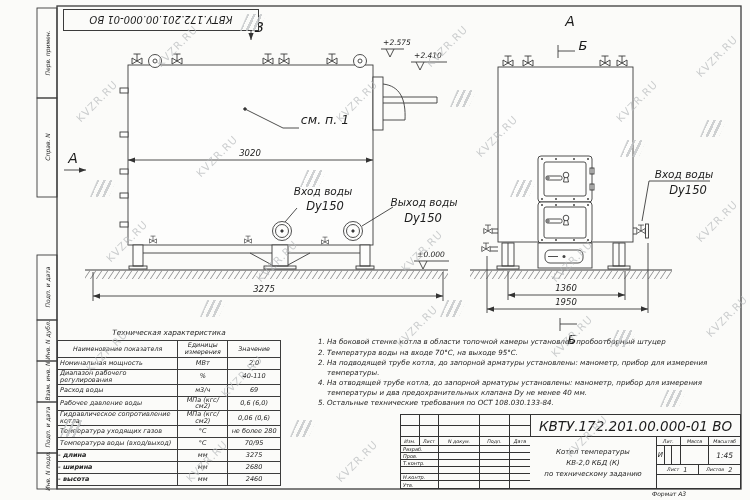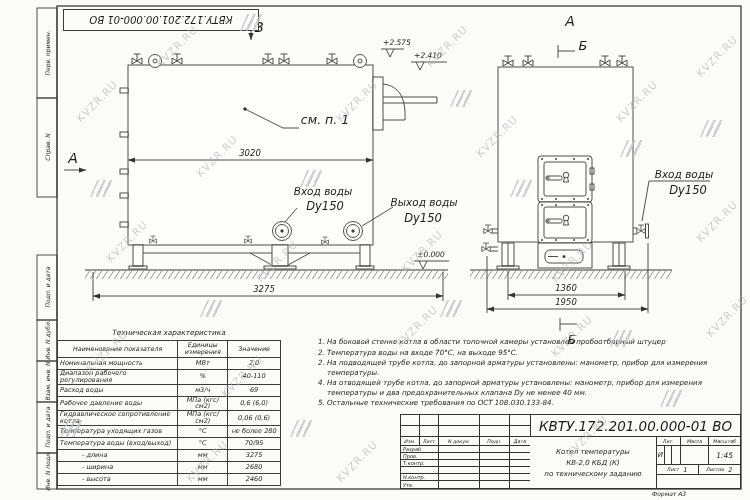--- a/index.html
+++ b/index.html
@@ -11,21 +11,21 @@
             display:flex;align-items:center;justify-content:center;transform:rotate(180deg);
             font-size:10px;font-style:italic;background:#fbfbf9;}
   
   .spec-title{position:absolute;left:57px;top:328px;width:224px;text-align:center;
               font-size:7.3px;font-style:italic;}
   #spec{position:absolute;left:57px;top:340px;width:224px;border-collapse:collapse;
         font-style:italic;background:#fbfbf9;}
   #spec td{border:0.9px solid #3c3c3c;font-size:6.5px;height:11px;padding:0 2px;line-height:1.05;}
   #spec tr.h td{font-size:6.3px;text-align:center;height:16px;}
   #spec td.u,#spec td.v{text-align:center;}
-  #spec td.ind{padding-left:24px;}
+  #spec td.ind{padding-left:0;font-weight:bold;}
   
   .notes{position:absolute;left:318px;top:337px;width:421px;font-size:7.1px;font-style:italic;line-height:1.3;}
   .note{margin-bottom:1.5px;text-indent:-9px;padding-left:9px;}
   
   .tb{position:absolute;left:400px;top:414px;width:341px;height:75px;border:1.1px solid #333;
       box-sizing:border-box;background:#fbfbf9;font-style:italic;}
   .tb *{box-sizing:border-box;}
   .tb .abs{position:absolute;}
   .row{display:flex;}
   .row>div{border-right:.9px solid #333;border-bottom:.9px solid #333;display:flex;

